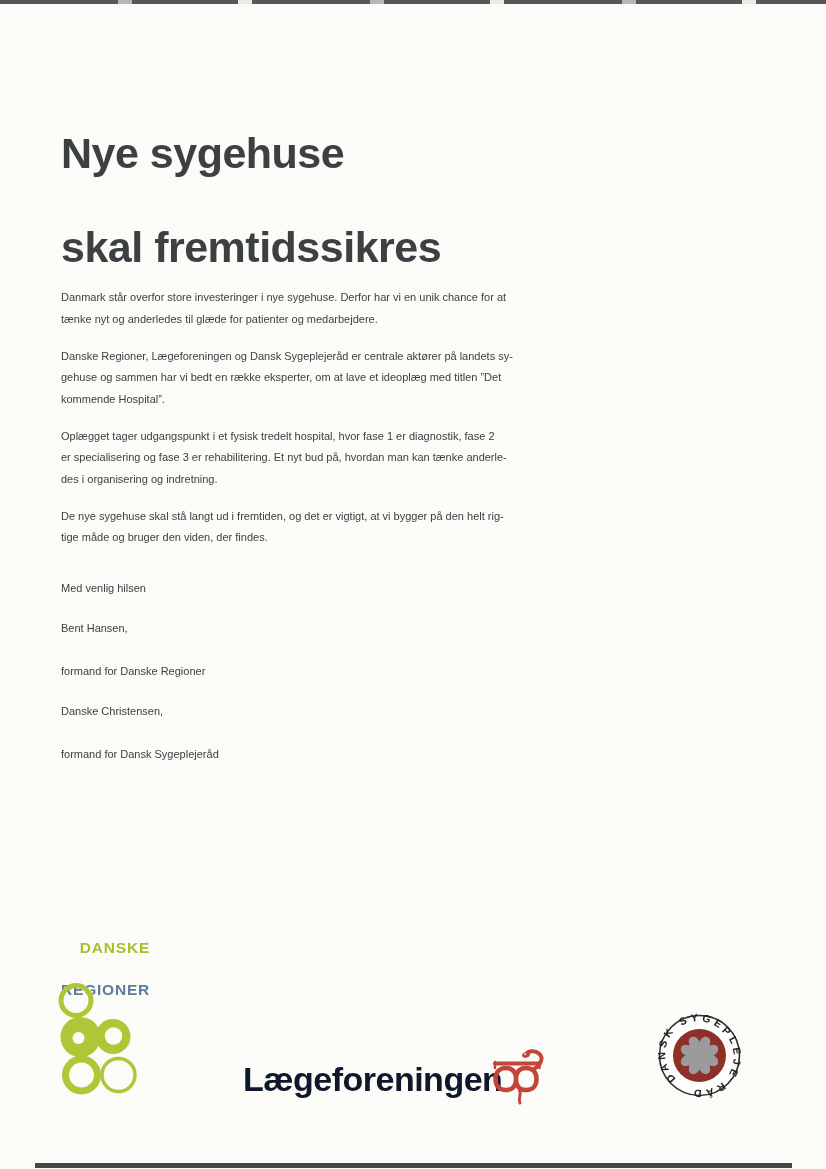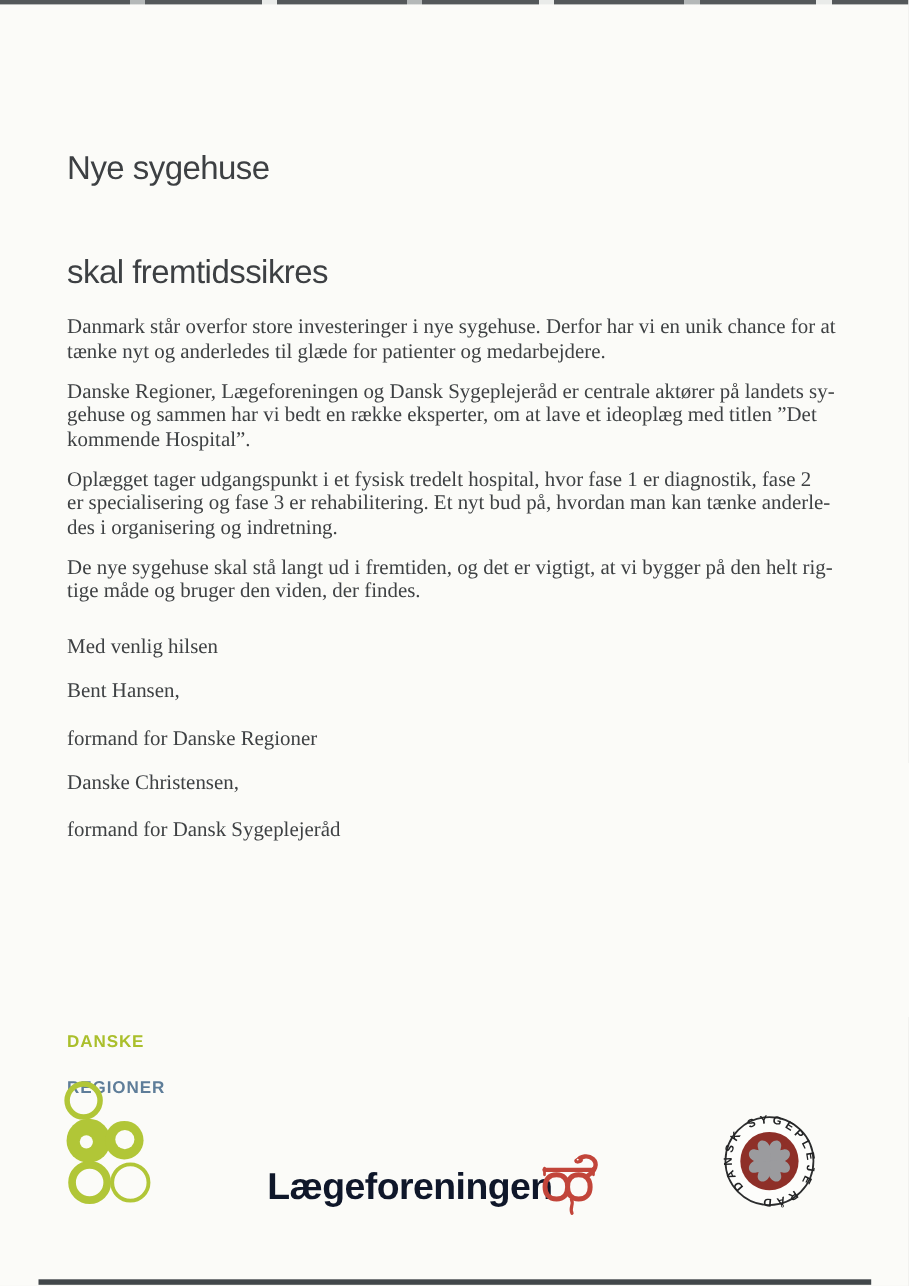--- a/index.html
+++ b/index.html
@@ -36,50 +36,49 @@
   }
   .content {
     position: absolute;
     top: 0; left: 0;
     width: 826px;
     padding: 0 46px 0 61px;
     box-sizing: border-box;
   }
   h1.title {
     margin: 130px 0 0 0;
-    font-size: 30px;
+    font-size: 43px;
     line-height: 47px;
-    font-weight: normal;
+    font-weight: bold;
     letter-spacing: -0.5px;
     color: #3d4043;
     white-space: pre-line;
   }
   .content p {
     margin: 15.5px 0 0 0;
-    font-size: 19px;
+    font-size: 11px;
     line-height: 21.5px;
     white-space: pre-line;
     color: #3e4143;
-    font-family: Liberation Serif, serif;
   }
   .content p.first { margin-top: 16px; }
   .content p.closing { margin-top: 29px; }
   .content p.sig { margin-top: 18.5px; }
 
   
   .dr-wordmark {
     position: absolute;
     left: 61px;
     top: 939px;
     font-size: 15.5px;
     font-weight: bold;
     line-height: 17.5px;
     letter-spacing: 0.8px;
   }
-  .dr-wordmark .dr-green { color: #aabf2c; display: block; }
+  .dr-wordmark .dr-green { color: #aabf2c; display: block; text-align: right; }
   .dr-wordmark .dr-blue  { color: #5e7d99; display: block; margin-top: 24px; }
   .dr-circles { position: absolute; left: 56px; top: 981px; }
 
   
   .laege-wordmark {
     position: absolute;
     left: 243px;
     top: 1060px;
     font-size: 34px;
     font-weight: bold;

